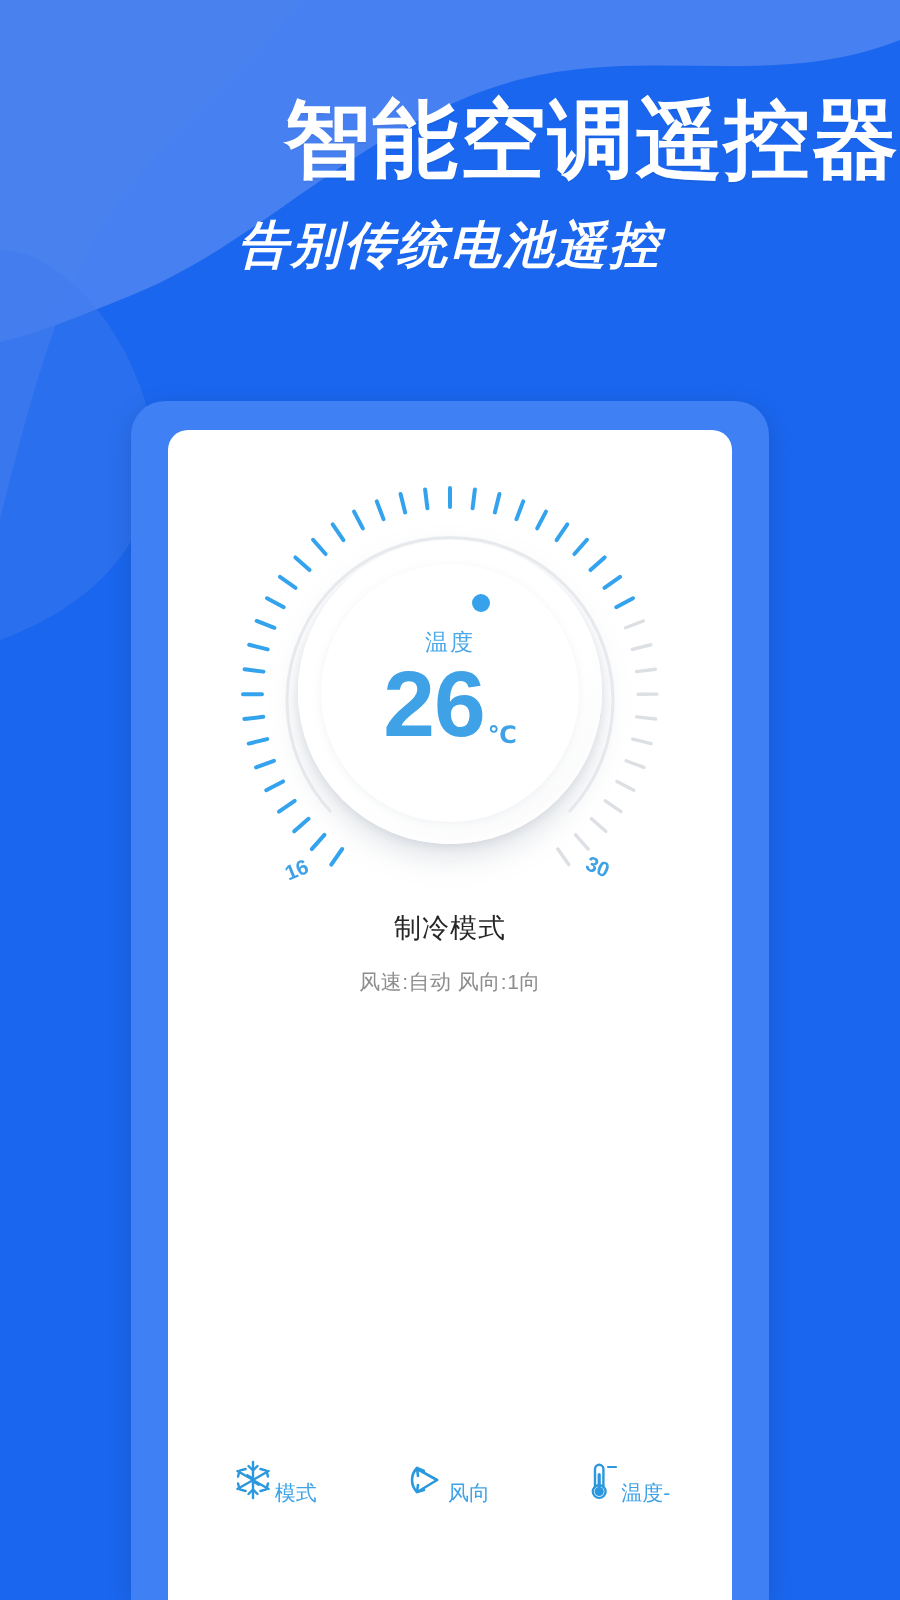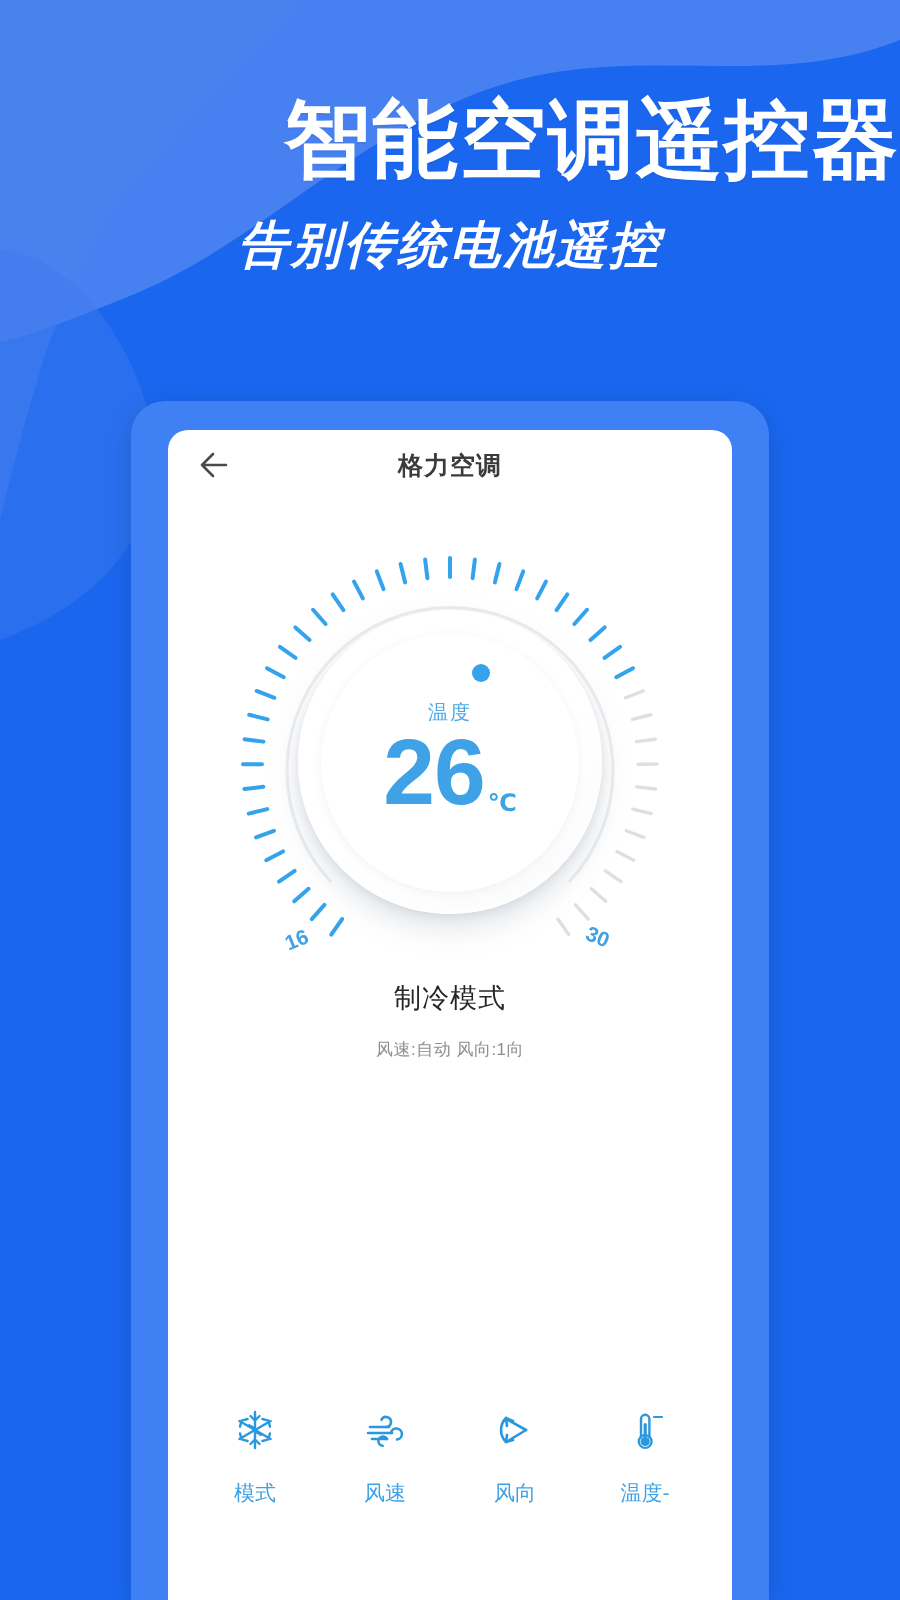--- a/index.html
+++ b/index.html
@@ -104,21 +104,21 @@
     width:258px; height:258px;
     border-radius:50%;
     background:#ffffff;
     box-shadow:0 2px 10px rgba(150,160,175,0.14);
     display:flex;
     flex-direction:column;
     align-items:center;
     justify-content:center;
   }
   .temp-label {
-    font-size:20px;
+    font-size:23px;
     color:#4aa8e8;
     letter-spacing:2px;
     margin-bottom:2px;
     margin-top:-10px;
   }
   .temp-row { display:flex; align-items:flex-end; }
   .temp-value {
     font-size:93px;
     font-weight:bold;
     color:#3fa2e6;
@@ -150,37 +150,37 @@
 
   
   .mode-block { text-align:center; }
   .mode-name {
     font-size:27px;
     color:#262626;
     letter-spacing:1px;
   }
   .mode-detail {
     margin-top:22px;
-    font-size:17px;
+    font-size:21px;
     color:#8d8d8d;
     letter-spacing:0.5px;
   }
 
   
   .controls {
     position:absolute;
     left:0; bottom:93px;
     width:100%;
     display:flex;
     justify-content:space-around;
     padding:0 22px;
   }
   .ctrl-btn {
     display:flex;
-    flex-direction:column;
+    flex-direction:row;
     align-items:center;
     width:92px;
     cursor:pointer;
   }
   .ctrl-icon { height:46px; display:flex; align-items:center; justify-content:center; }
   .ctrl-label {
     margin-top:26px;
     font-size:21px;
     color:#3fa2e6;
     white-space:nowrap;
@@ -199,28 +199,20 @@
 
 <div id="hero">
   <div id="hero-title">智能空调遥控器</div>
   <div id="hero-sub">告别传统电池遥控</div>
 </div>
 
 <div id="phone-frame"></div>
 
 <div id="phone-screen">
 
-  <div class="app-header">
-    <div class="back-arrow">
-      <svg width="44" height="32" viewBox="0 0 44 32">
-        <path d="M30 16 L6 16 M6 16 L17 5 M6 16 L17 27" stroke="#4a4a4a" stroke-width="2.6" fill="none" stroke-linecap="round" stroke-linejoin="round"></path>
-      </svg>
-    </div>
-    <div class="app-title">格力空调</div>
-  </div>
 
   <div class="dial-wrap">
     <svg class="dial-svg" width="430" height="430" viewBox="0 0 430 430">
       <g id="tickGroup">
           <line x1="107.17" y1="369.00" x2="96.27" y2="384.56" stroke="#34a3ee" stroke-width="4" stroke-linecap="round"></line>
           <line x1="89.44" y1="354.92" x2="76.75" y2="369.06" stroke="#34a3ee" stroke-width="4" stroke-linecap="round"></line>
           <line x1="73.53" y1="338.81" x2="59.23" y2="351.32" stroke="#34a3ee" stroke-width="4" stroke-linecap="round"></line>
           <line x1="59.67" y1="320.90" x2="43.97" y2="331.61" stroke="#34a3ee" stroke-width="4" stroke-linecap="round"></line>
           <line x1="48.06" y1="301.46" x2="31.19" y2="310.20" stroke="#34a3ee" stroke-width="4" stroke-linecap="round"></line>
           <line x1="38.88" y1="280.77" x2="21.08" y2="287.41" stroke="#34a3ee" stroke-width="4" stroke-linecap="round"></line>
@@ -300,33 +292,20 @@
           <path d="M37 25.4 L35.4 31.4 L29.4 33"></path>
           <path d="M37 18.6 L35.4 12.6 L29.4 11"></path>
           <path d="M7 25.4 L8.6 31.4 L14.6 33"></path>
           <path d="M22 20.5 L16.3 17.2"></path>
           <path d="M22 23.5 L27.7 26.8"></path>
         </svg>
       </div>
       <div class="ctrl-label">模式</div>
     </div>
 
-    <div class="ctrl-btn">
-      <div class="ctrl-icon">
-        <svg width="46" height="44" viewBox="0 0 46 44" stroke="#2b98dd" stroke-width="2.6" fill="none" stroke-linecap="round" stroke-linejoin="round">
-          <path d="M8 19 L27 19"></path>
-          <path d="M6 25 L30 25"></path>
-          <path d="M10 31 L25 31"></path>
-          <path d="M24 19 A5 5 0 1 0 19.5 11.8"></path>
-          <path d="M29 25 A5.5 5.5 0 1 1 35 31.5"></path>
-          <path d="M25 31 A4.6 4.6 0 1 0 20.6 37.8"></path>
-        </svg>
-      </div>
-      <div class="ctrl-label">风速</div>
-    </div>
 
     <div class="ctrl-btn">
       <div class="ctrl-icon">
         <svg width="44" height="44" viewBox="0 0 44 44" stroke="#2b98dd" stroke-width="2.6" fill="none" stroke-linecap="round" stroke-linejoin="round">
           <path d="M13 10 A17 17 0 0 0 13 34"></path>
           <path d="M13 10 L14 18 M13 10 L20 13"></path>
           <path d="M13 34 L14 27 M13 34 L20 32"></path>
           <path d="M15 12 L33 22"></path>
           <path d="M15 33 L33 22"></path>
         </svg>

